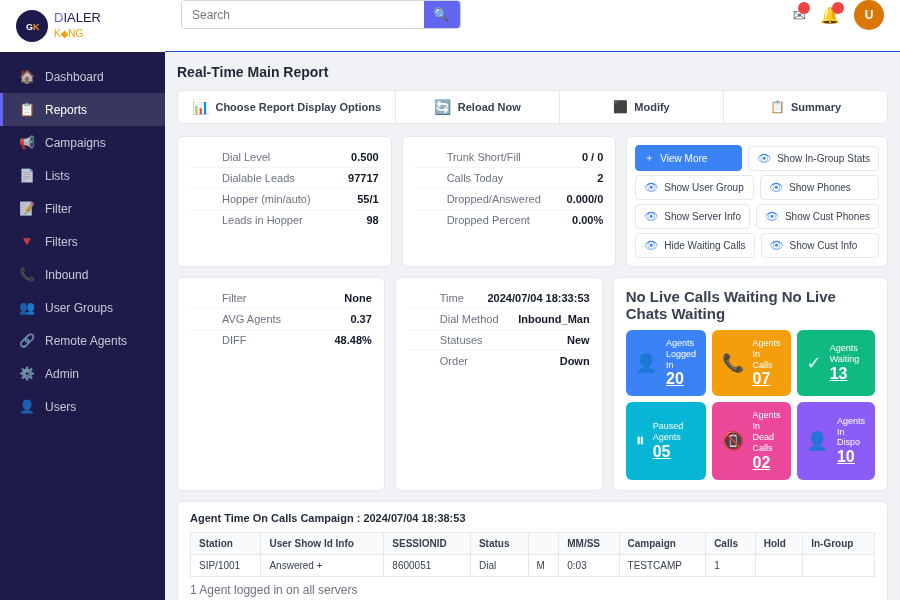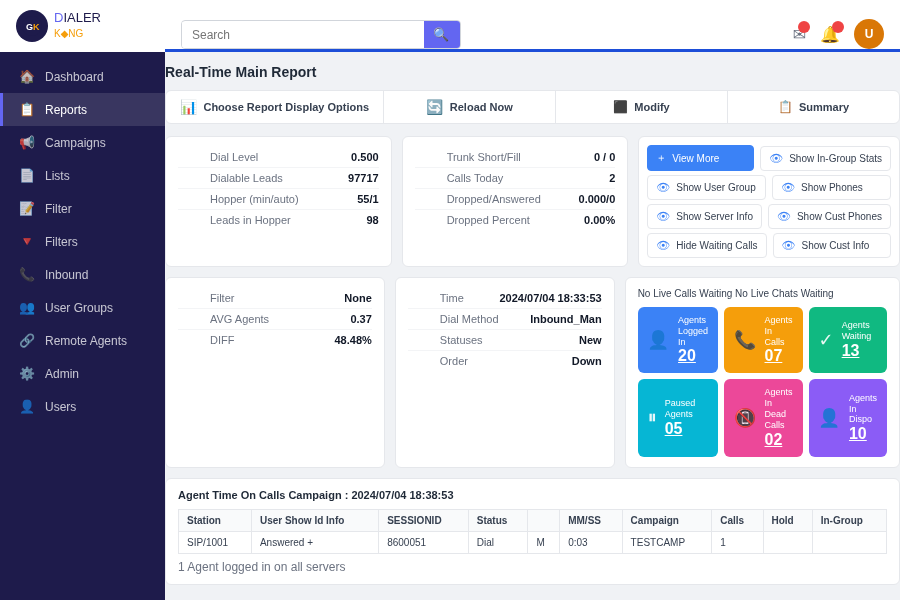--- a/index.html
+++ b/index.html
@@ -49,24 +49,24 @@
       flex-direction: column;
       height: 600px;
       overflow: hidden;
     }
 
     
     .header {
       background: #fff;
       height: 52px;
       display: flex;
-      align-items: flex-end;
+      align-items: flex-start;
       padding: 0 16px;
       gap: 4px;
-      border-bottom: 3px solid #1d4ed8;
+      border-bottom: 1px solid #1d4ed8;
     }
     .search-box {
       display: flex; align-items: center;
       border: 1px solid #d1d5db;
       border-radius: 4px;
       overflow: hidden;
       flex: 1;
       max-width: 280px;
     }
     .search-input {
@@ -96,21 +96,21 @@
     }
     .avatar {
       width: 30px; height: 30px; border-radius: 50%;
       background: #d97706; display: flex; align-items: center; justify-content: center;
       color: #fff; font-weight: bold; font-size: 12px; cursor: pointer;
     }
 
     
     .content {
       flex: 1;
-      padding: 12px 0;
+      padding: 12px 12px;
       overflow-y: auto;
     }
 
     .page-title {
       font-size: 14px;
       font-weight: 700;
       color: #1f2937;
       margin-bottom: 10px;
     }
 
@@ -191,23 +191,23 @@
       color: #374151;
       background: #fff;
       flex: 1;
       white-space: nowrap;
     }
     .action-plus { background: #3b82f6; color: #fff; border-color: #3b82f6; }
     .eye-icon { color: #3b82f6; font-size: 11px; }
 
     
     .live-status {
-      font-size: 10px;
+      font-size: 15px;
       color: #374151;
-      font-weight: 400;
+      font-weight: 700;
       margin-bottom: 8px;
     }
 
     
     .agent-cards {
       display: grid;
       grid-template-columns: 1fr 1fr 1fr;
       gap: 6px;
     }
     .agent-card {

